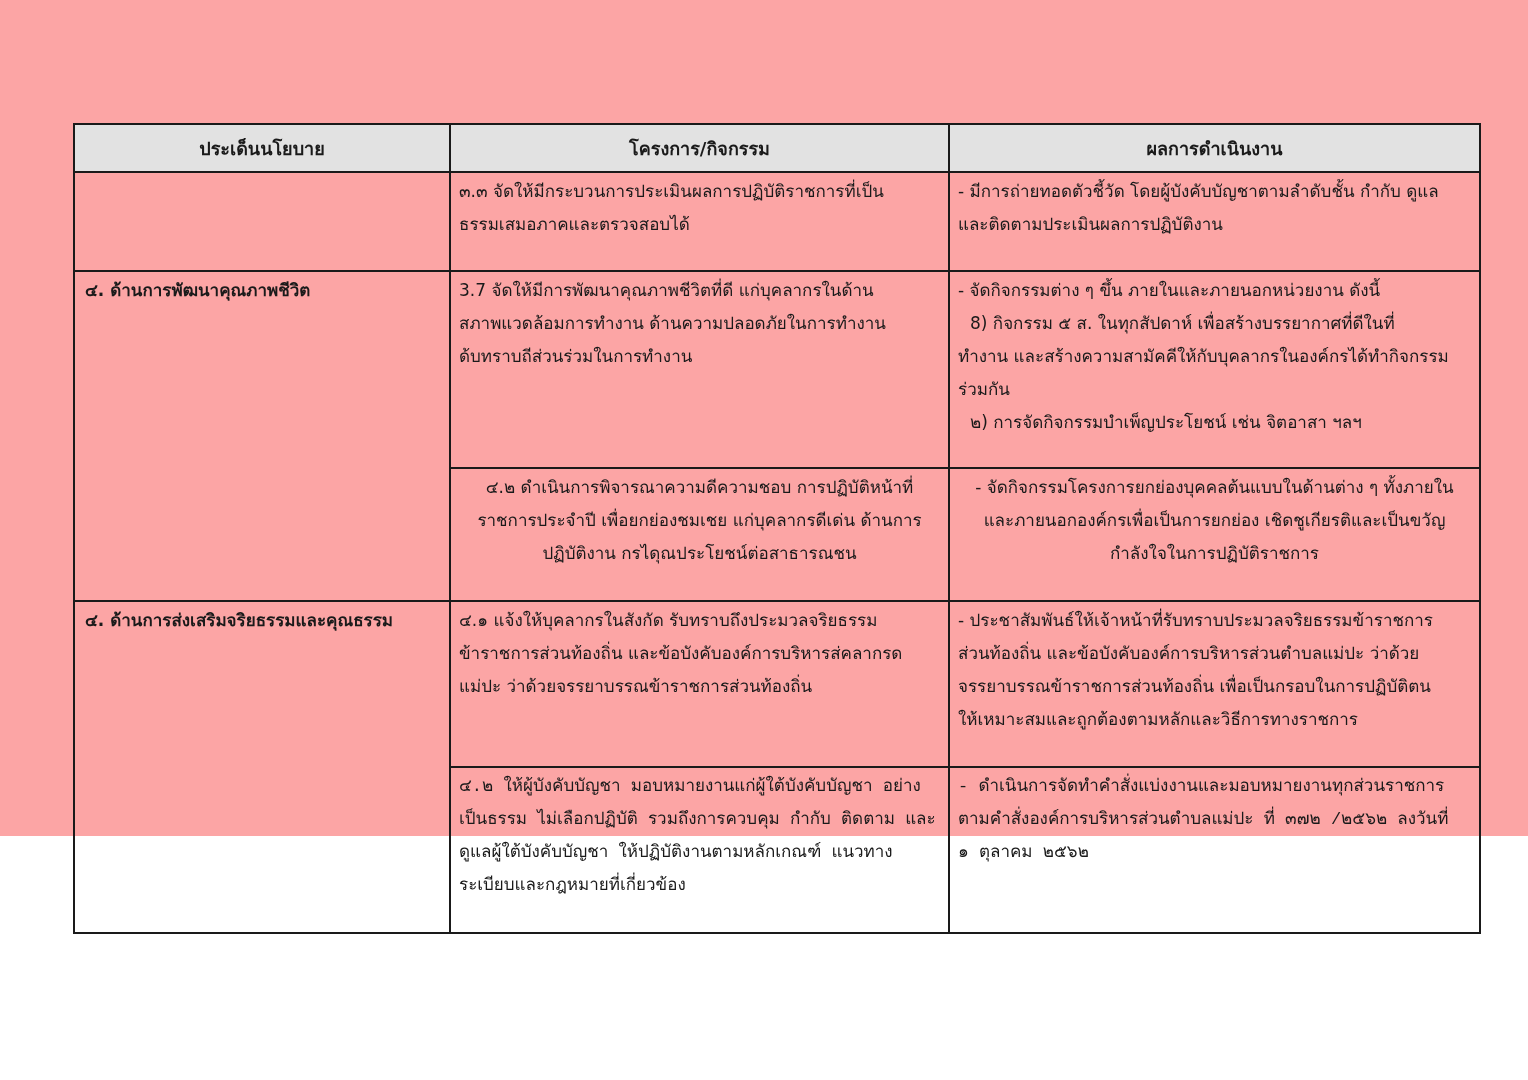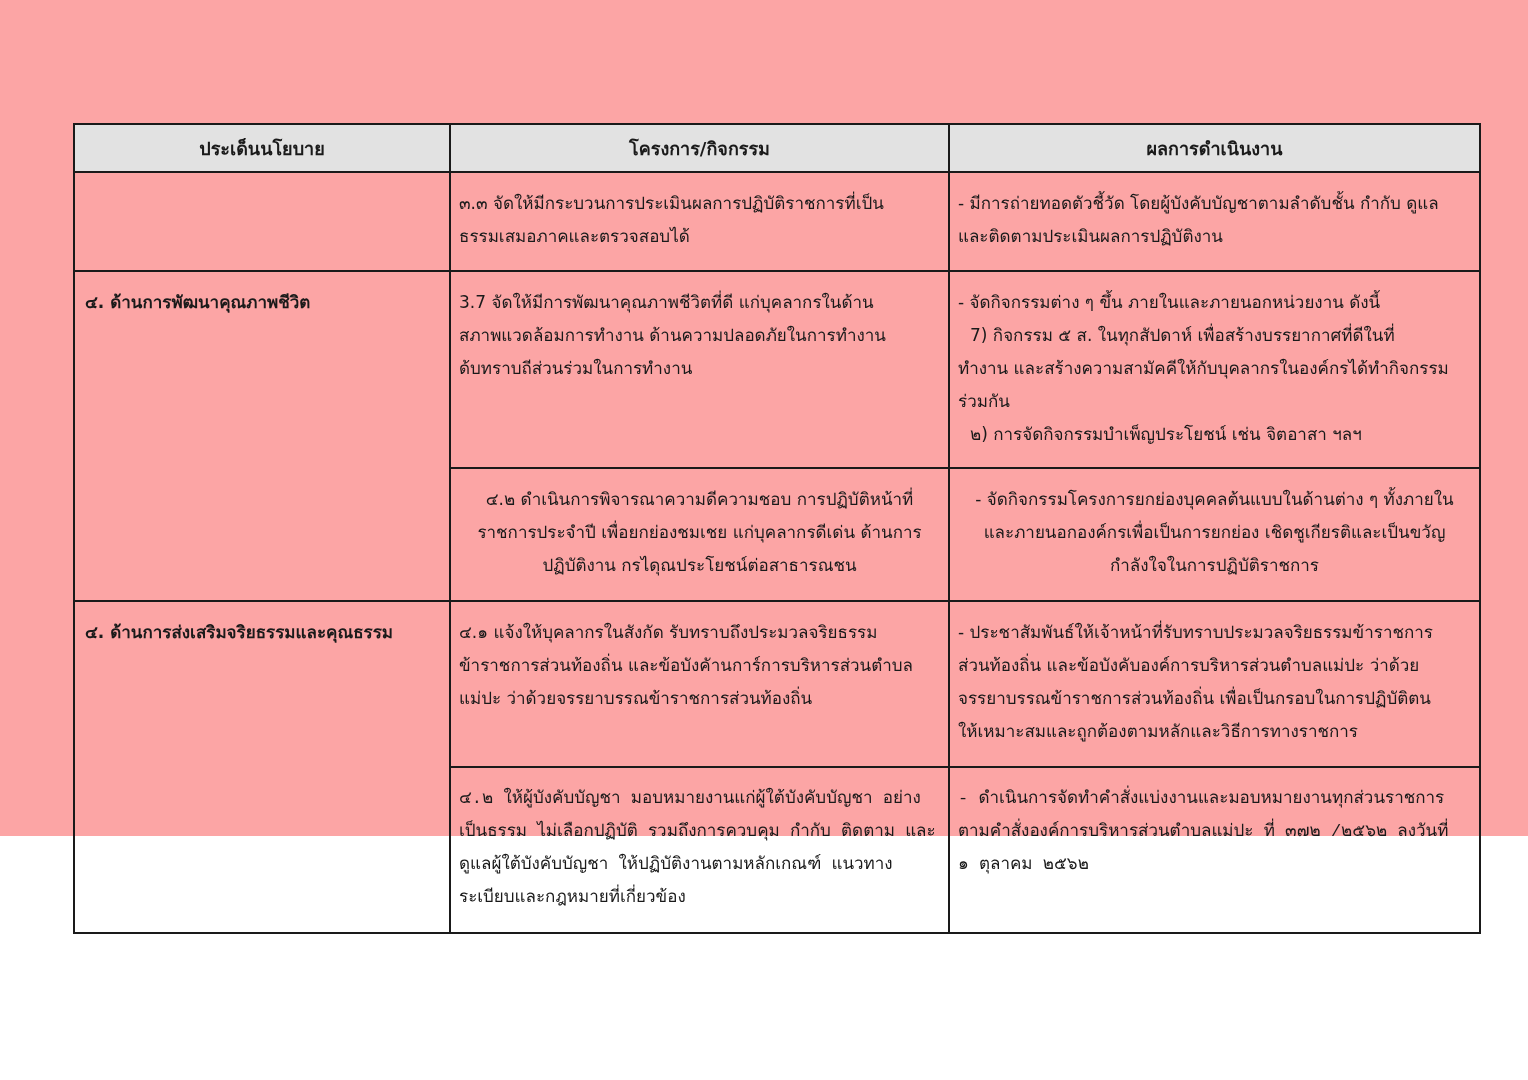--- a/index.html
+++ b/index.html
@@ -45,21 +45,21 @@
     }
     table.policy-table th {
       background: #e2e2e2;
       height: 48px;
       vertical-align: middle;
       font-weight: bold;
       text-align: center;
       font-size: 18px;
       padding: 0;
     }
-    td .cell-text { display: block; padding-top: 14px; }
+    td .cell-text { display: block; padding-top: 2px; }
     td .line { display: block; }
     td .line.indent { padding-left: 12px; }
     .policy-cell { font-weight: bold; padding-left: 10px !important; }
 
     tr.r1 td { height: 99px; }
     tr.r2 td { height: 197px; }
     tr.r3 td { height: 133px; text-align: center; }
     tr.r4 td { height: 166px; }
     tr.r5 td { height: 166px; font-family: Liberation Mono, monospace; }
   </style>
@@ -107,21 +107,21 @@
         <td>
           <span class="cell-text">
             <span class="line">3.7 จัดให้มีการพัฒนาคุณภาพชีวิตที่ดี แก่บุคลากรในด้าน</span>
             <span class="line">สภาพแวดล้อมการทำงาน ด้านความปลอดภัยในการทำงาน</span>
             <span class="line">ด้บทราบถีส่วนร่วมในการทำงาน</span>
           </span>
         </td>
         <td>
           <span class="cell-text">
             <span class="line">- จัดกิจกรรมต่าง ๆ ขึ้น ภายในและภายนอกหน่วยงาน ดังนี้</span>
-            <span class="line indent">7) กิจกรรม ๕ ส. ในทุกสัปดาห์ เพื่อสร้างบรรยากาศที่ดีในที่</span>
+            <span class="line indent">8) กิจกรรม ๕ ส. ในทุกสัปดาห์ เพื่อสร้างบรรยากาศที่ดีในที่</span>
             <span class="line">ทำงาน และสร้างความสามัคคีให้กับบุคลากรในองค์กรได้ทำกิจกรรม</span>
             <span class="line">ร่วมกัน</span>
             <span class="line indent">๒) การจัดกิจกรรมบำเพ็ญประโยชน์ เช่น จิตอาสา ฯลฯ</span>
           </span>
         </td>
       </tr>
 
       <tr class="r3">
         <td>
           <span class="cell-text">
@@ -139,21 +139,21 @@
         </td>
       </tr>
 
       <tr class="r4">
         <td class="policy-cell" rowspan="2">
           <span class="cell-text">๔. ด้านการส่งเสริมจริยธรรมและคุณธรรม</span>
         </td>
         <td>
           <span class="cell-text">
             <span class="line">๔.๑ แจ้งให้บุคลากรในสังกัด รับทราบถึงประมวลจริยธรรม</span>
-            <span class="line">ข้าราชการส่วนท้องถิ่น และข้อบังคัานการ์การบริหารส่วนตำบล</span>
+            <span class="line">ข้าราชการส่วนท้องถิ่น และข้อบังคับองค์การบริหารส่คลากรด</span>
             <span class="line">แม่ปะ ว่าด้วยจรรยาบรรณข้าราชการส่วนท้องถิ่น</span>
           </span>
         </td>
         <td>
           <span class="cell-text">
             <span class="line">- ประชาสัมพันธ์ให้เจ้าหน้าที่รับทราบประมวลจริยธรรมข้าราชการ</span>
             <span class="line">ส่วนท้องถิ่น และข้อบังคับองค์การบริหารส่วนตำบลแม่ปะ ว่าด้วย</span>
             <span class="line">จรรยาบรรณข้าราชการส่วนท้องถิ่น เพื่อเป็นกรอบในการปฏิบัติตน</span>
             <span class="line">ให้เหมาะสมและถูกต้องตามหลักและวิธีการทางราชการ</span>
           </span>

